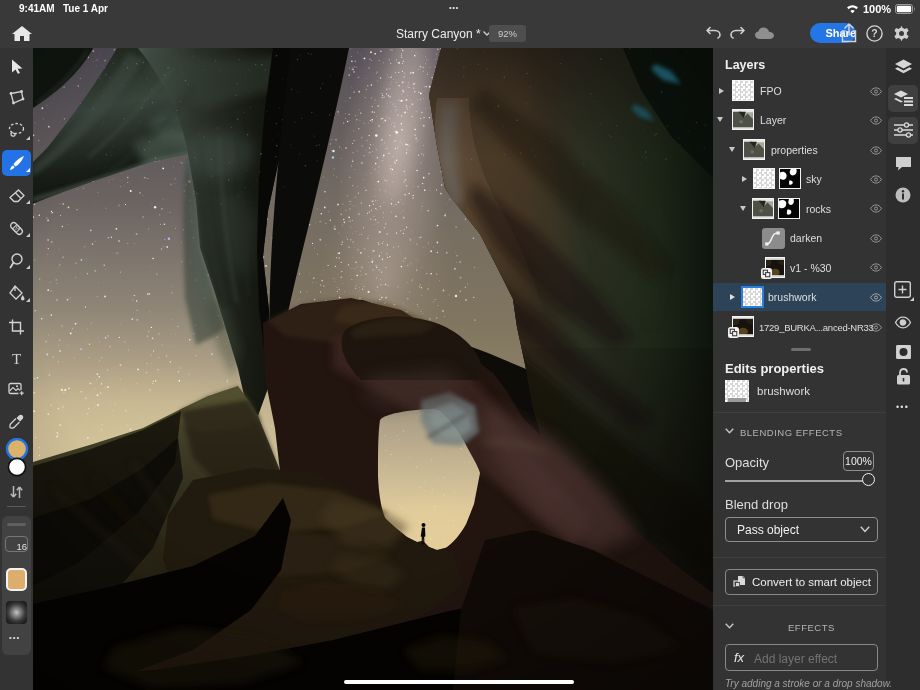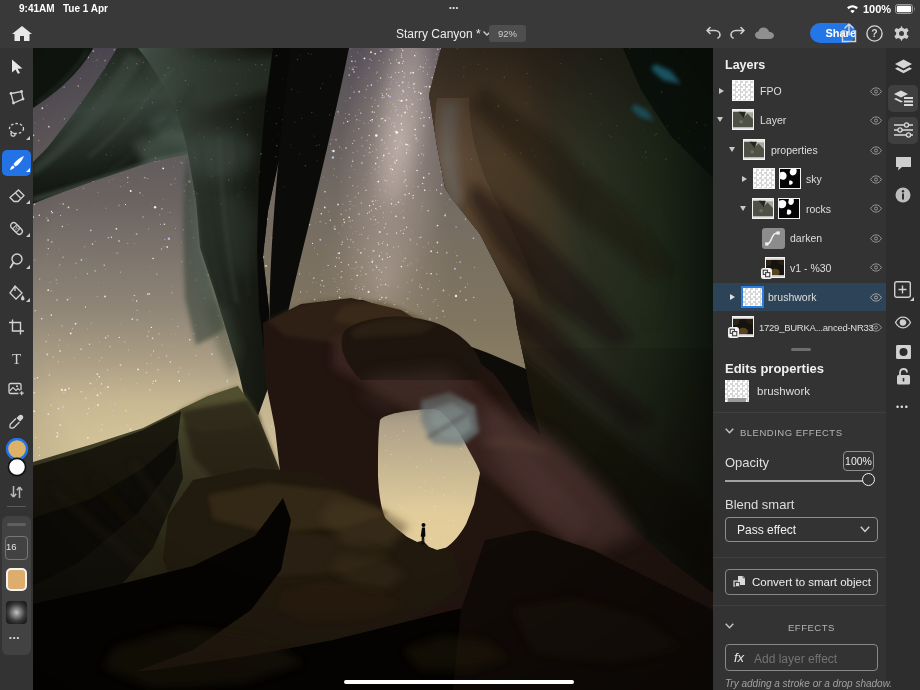--- a/index.html
+++ b/index.html
@@ -166,21 +166,21 @@
       <circle cx="12" cy="29" r="8.6" fill="#fff" stroke="#111" stroke-width="1.6"></circle>
     </svg>
 
   <svg class="abs" style="left:10px;top:485px;" width="13" height="14" viewBox="0 0 13 14">
       <path d="M3.5,1 L3.5,12 M3.5,12 L0.8,8.8 M3.5,12 L6.2,8.8" stroke="#b9b9b9" stroke-width="1.5" fill="none"></path>
       <path d="M9.5,13 L9.5,2 M9.5,2 L6.8,5.2 M9.5,2 L12.2,5.2" stroke="#b9b9b9" stroke-width="1.5" fill="none"></path>
     </svg>
   <div class="abs" style="left:7px;top:506px;width:19px;height:1px;background:#5a5a5a;"></div>
   <div id="toolpanel"></div>
   <div class="abs" style="left:7px;top:523px;width:19px;height:3px;background:#5f5f5f;border-radius:1.5px;"></div>
-  <div class="abs" style="left:5px;top:536px;width:23px;height:24px;border:1px solid #777;border-radius:4px;color:#e2e2e2;font-size:9.5px;text-align:left;line-height:19px;">16</div>
+  <div class="abs" style="left:5px;top:536px;width:23px;height:16px;border:1px solid #777;border-radius:4px;color:#e2e2e2;font-size:9.5px;text-align:right;line-height:19px;">16</div>
   <div class="abs" style="left:6px;top:568px;width:21px;height:23px;background:#dcad6c;border:2px solid #f2f2f2;border-radius:5px;"></div>
   <div class="abs" style="left:6px;top:601px;width:21px;height:23px;border-radius:4px;background:radial-gradient(circle at 50% 50%, #c4c4c4 0%, #8a8a8a 22%, #3a3a3a 55%, #1e1e1e 80%);"></div>
   <div class="abs" style="left:9px;top:633px;color:#dcdcdc;font-size:8px;letter-spacing:1px;">•••</div>
   <div id="canvas"><svg width="680" height="642" viewBox="0 0 680 642">
 <defs>
 <linearGradient id="skyL" x1="0" y1="0" x2="0" y2="1">
  <stop offset="0" stop-color="#514c56"></stop>
             <stop offset="0.35" stop-color="#6a6361"></stop>
  <stop offset="0.6" stop-color="#8f8577"></stop>
             <stop offset="0.82" stop-color="#c0b18f"></stop>
@@ -2657,23 +2657,23 @@
   <div class="rowtxt" style="left:757px;top:385px;font-size:11.5px;">brushwork</div>
   <div class="divline" style="top:412px;"></div>
   <svg class="abs" style="left:725px;top:428px;" width="9" height="6" viewBox="0 0 9 6">
       <path d="M0.7,0.7 L4.5,4.7 L8.3,0.7" stroke="#c2c2c2" stroke-width="1.5" fill="none"></path>
     </svg>
   <div class="sec" style="left:740px;top:427px;font-weight:normal;font-size:9.5px;letter-spacing:0.5px;">BLENDING EFFECTS</div>
   <div class="lbl" style="left:725px;top:455px;">Opacity</div>
   <div class="abs" style="left:843px;top:451px;width:31px;height:20px;border:1px solid #909090;border-radius:4px;color:#ececec;font-size:10.5px;text-align:center;line-height:19px;">100%</div>
   <div class="abs" style="left:725px;top:480px;width:149px;height:1.5px;background:#a2a2a2;"></div>
   <div class="abs" style="left:862px;top:473px;width:13px;height:13px;border:1.8px solid #f2f2f2;border-radius:50%;background:#333;"></div>
-  <div class="lbl" style="left:725px;top:497px;">Blend smart</div>
+  <div class="lbl" style="left:725px;top:497px;">Blend drop</div>
   <div class="abs" style="left:725px;top:517px;width:153px;height:25px;border:1px solid #8e8e8e;border-radius:4px;"></div>
-  <div class="abs" style="left:737px;top:523px;font-size:12px;color:#f0f0f0;">Pass effect</div>
+  <div class="abs" style="left:737px;top:523px;font-size:12px;color:#f0f0f0;">Pass object</div>
   <svg class="abs" style="left:860px;top:526px;" width="10" height="7" viewBox="0 0 10 7">
       <path d="M0.8,0.8 L5,5.4 L9.2,0.8" stroke="#ccc" stroke-width="1.5" fill="none"></path>
     </svg>
   <div class="divline" style="top:557px;"></div>
   <div class="abs btn" style="top:569px;"></div>
   <svg class="abs" style="left:733px;top:575px;" width="13" height="14" viewBox="0 0 13 14">
       <path d="M5,1 L10,1 L12,3 L12,10 L5,10 Z" fill="#d9d9d9"></path>
       <path d="M10,1 L10,3 L12,3" fill="none" stroke="#555" stroke-width="0.8"></path>
       <rect x="1" y="6" width="5" height="5" fill="none" stroke="#d9d9d9" stroke-width="1.2"></rect>
       <rect x="2.5" y="7.5" width="4" height="4" fill="#d9d9d9" stroke="#333" stroke-width="0.8"></rect>

